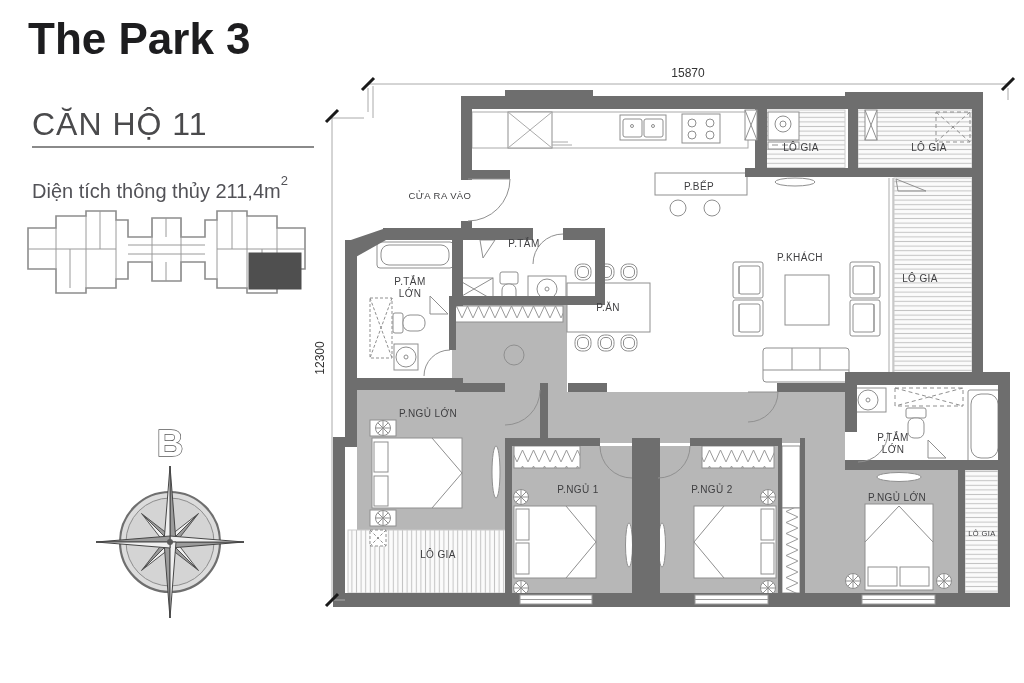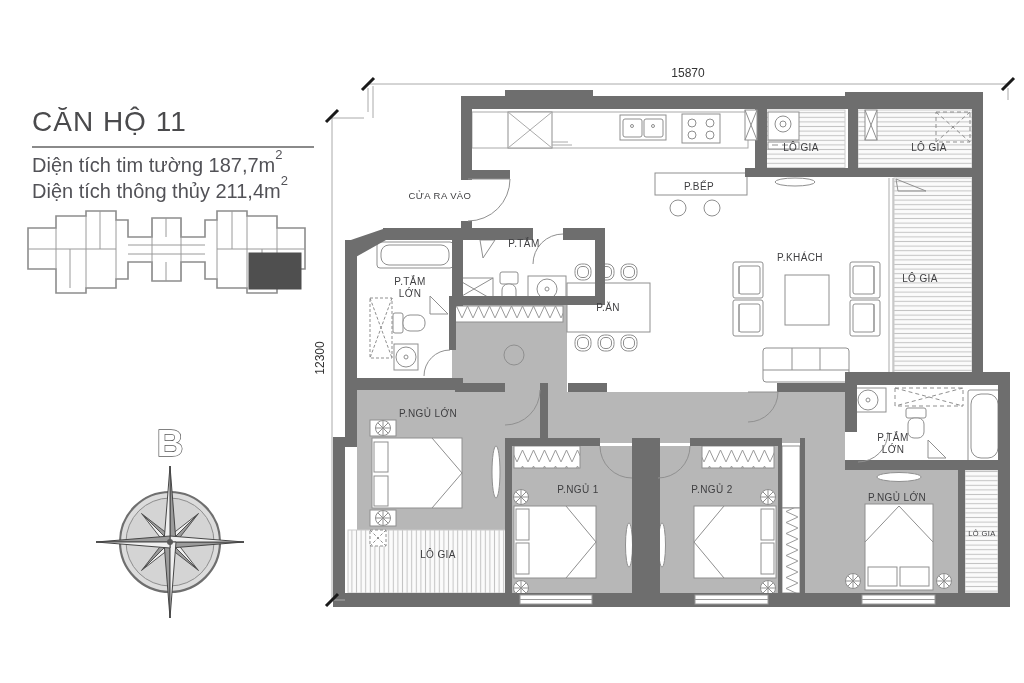--- a/index.html
+++ b/index.html
@@ -1,36 +1,36 @@
 <!DOCTYPE html>
 <html><head>
 <meta charset="utf-8">
 <style>
   html,body{margin:0;padding:0;background:#ffffff;}
   .stage{position:relative;width:1024px;height:683px;background:#ffffff;overflow:hidden;
          font-family:"Liberation Sans",sans-serif;}
   .title{position:absolute;left:28px;top:14px;font-size:44px;font-weight:bold;color:#1d1d1f;letter-spacing:0px;}
-  .unit-heading{position:absolute;left:32px;top:106px;font-size:28px;color:#4a4a4c;letter-spacing:1px;}
+  .unit-heading{position:absolute;left:32px;top:106px;font-size:32px;color:#4a4a4c;letter-spacing:1px;}
   .heading-divider{position:absolute;left:32px;top:146px;width:282px;border-top:2px solid #8a8a8a;}
   .area-line{position:absolute;left:32px;font-size:20px;color:#525257;}
   .area-line sup{font-size:13px;position:relative;top:-5px;}
   .a1{top:152px;} .a2{top:178px;}
   .minimap{position:absolute;left:22px;top:206px;}
   .compass{position:absolute;left:92px;top:418px;}
   .plan-svg{position:absolute;left:0;top:0;}
   svg text{font-family:"Liberation Sans",sans-serif;}
 </style>
 </head>
 <body>
 
 <div class="stage">
 
+  <div class="title">The Park 3</div>
   <div class="unit-heading">CĂN HỘ 11</div>
   <div class="heading-divider"></div>
-  <div class="area-line a1"><span>Diện tích tim tường 187,7m</span><sup>2</sup></div>
   <div class="area-line a2"><span>Diện tích thông thủy 211,4m</span><sup>2</sup></div>
 
   <svg class="minimap" width="292" height="98" viewBox="0 0 292 98">
     <g fill="#ffffff" stroke="#8d8d8d" stroke-width="1.6">
       <path d="M6,22 L34,22 L34,10 L64,10 L64,5 L94,5 L94,14 L106,14 L106,31 L130,31 L130,12 L159,12 L159,31 L183,31 L183,14 L195,14 L195,5 L225,5 L225,10 L255,10 L255,22 L283,22 L283,63 L255,63 L255,87 L225,87 L225,82 L195,82 L195,73 L183,73 L183,56 L159,56 L159,75 L130,75 L130,56 L106,56 L106,73 L94,73 L94,82 L64,82 L64,87 L34,87 L34,63 L6,63 Z"></path>
     </g>
     <g stroke="#9a9a9a" stroke-width="1" fill="none">
       <path d="M106,39 H183 M106,48 H183"></path>
       <path d="M130,12 V75 M159,12 V75 M144,31 V12 M144,56 V75"></path>
       <path d="M34,22 V63 M64,10 V82 M34,43 H94 M48,43 V82 M78,5 V43 M94,14 V73"></path>

